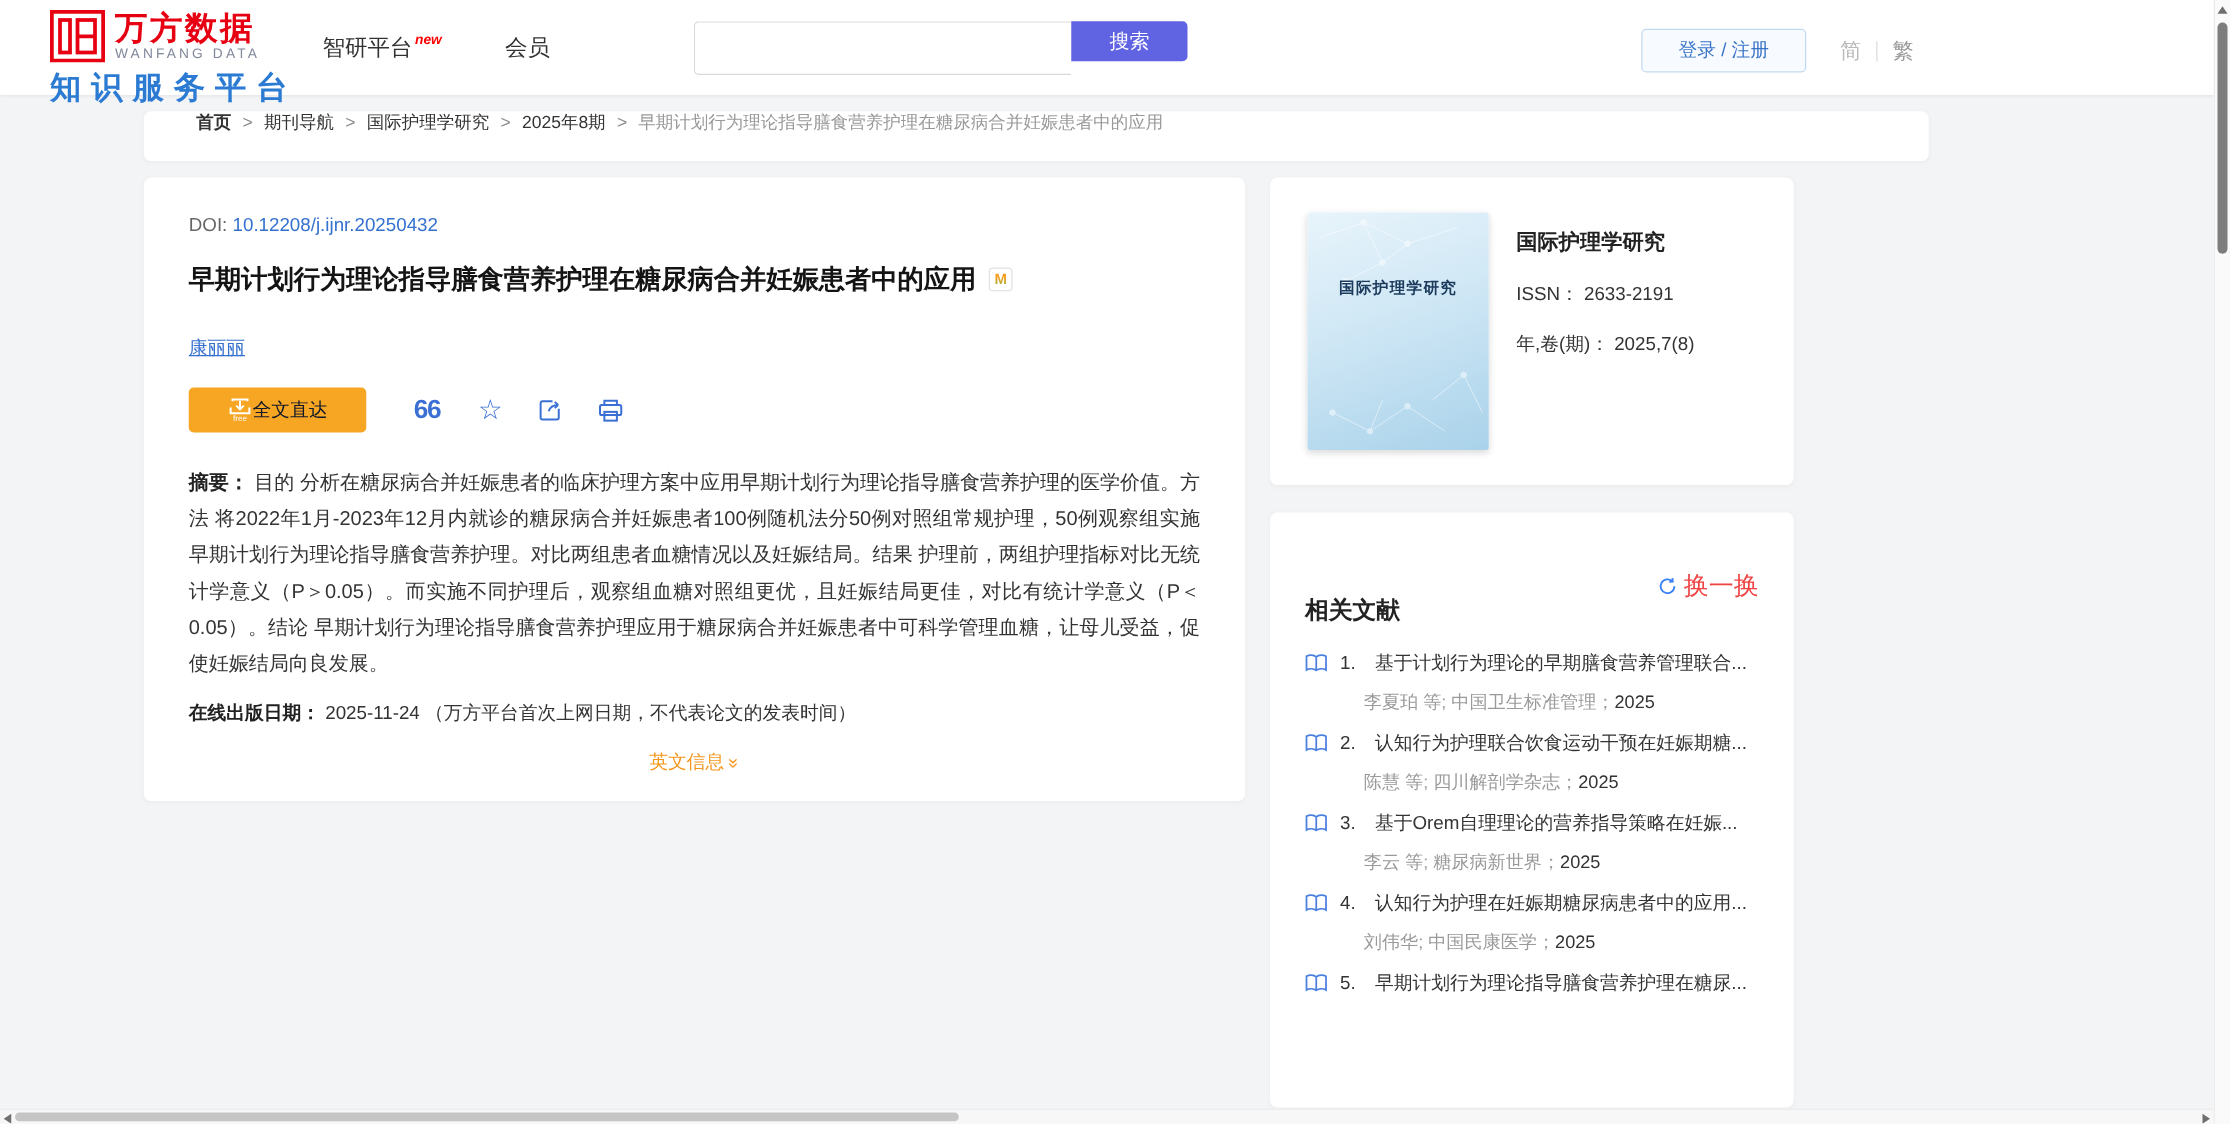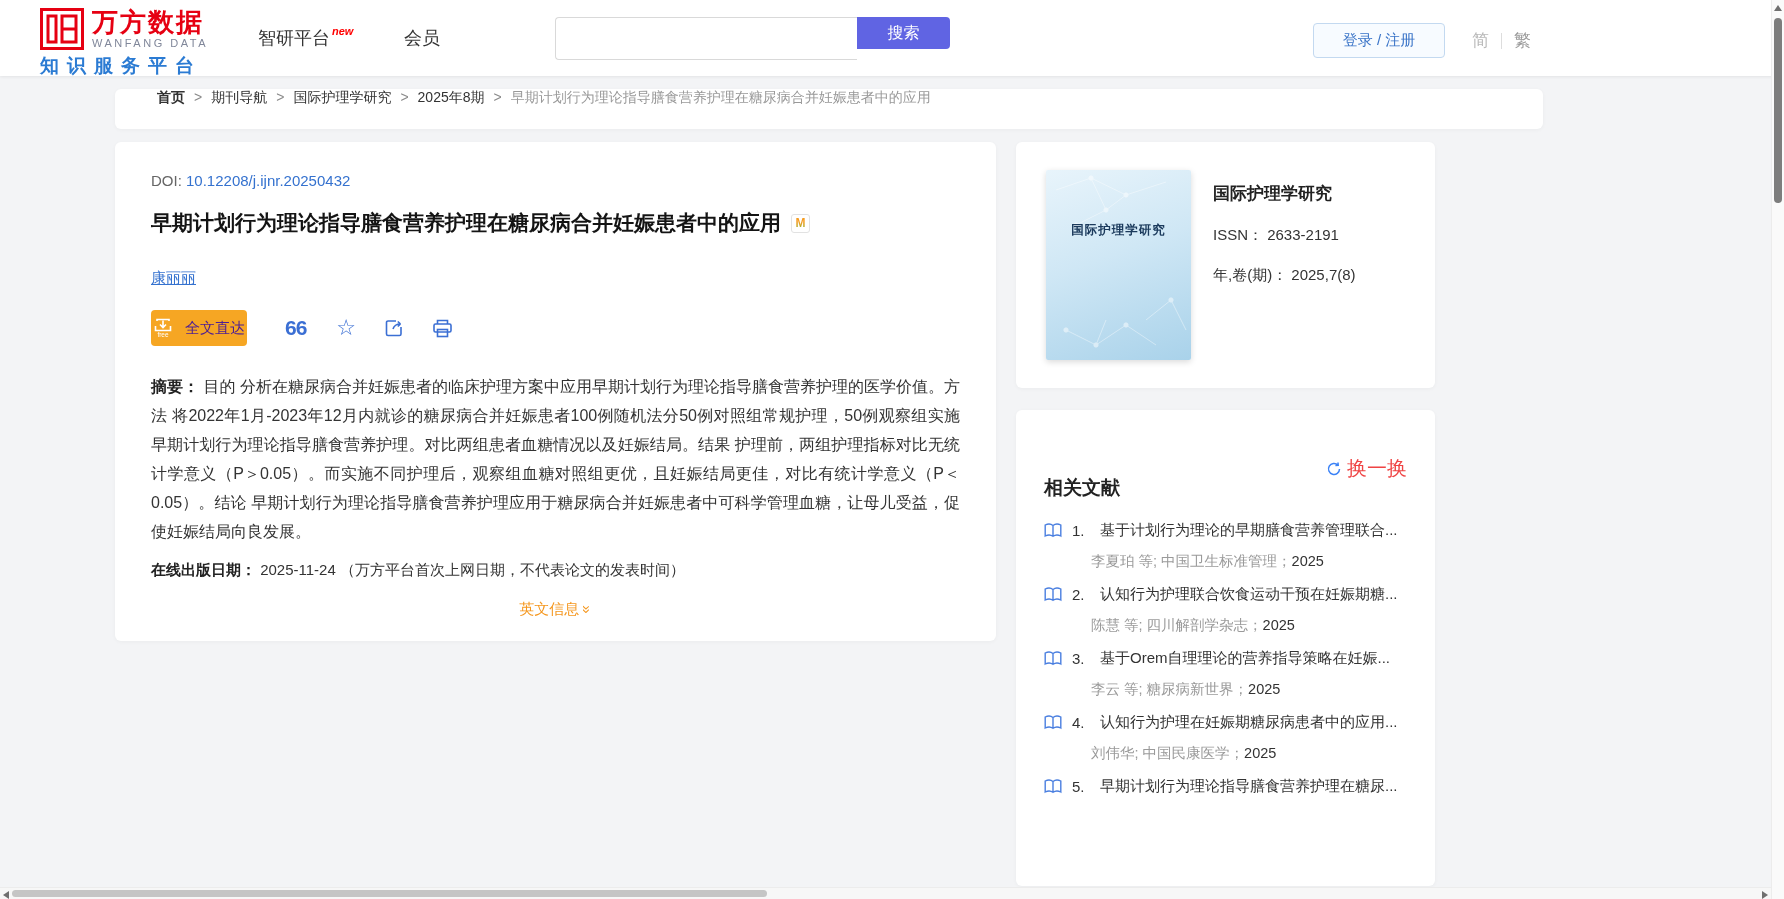--- a/index.html
+++ b/index.html
@@ -7,21 +7,21 @@
   .page { position:relative; width:1784px; height:899px; background:#f3f4f6; overflow:hidden; }
 
   
   .header { position:relative; width:100%; height:76px; background:#fff; box-shadow:0 1px 3px rgba(0,0,0,.07); z-index:5; }
   .logo { position:absolute; left:40px; top:8px; }
   .logo-top { display:flex; align-items:center; }
   .logo-mark { width:44px; height:42px; }
   .logo-txt { margin-left:8px; }
   .brand-cn { color:#e60012; font-size:26px; font-weight:700; line-height:26px; letter-spacing:2px; }
   .brand-en { color:#80879a; font-size:11px; font-weight:400; letter-spacing:2.5px; margin-top:2px; }
-  .logo-sub { color:#2b7bd3; font-size:19px; font-weight:700; letter-spacing:8px; margin-top:3px; }
+  .logo-sub { color:#2b7bd3; font-size:25px; font-weight:700; letter-spacing:8px; margin-top:3px; }
   .nav-item { position:absolute; top:26px; font-size:18px; color:#333; cursor:pointer; }
   .nav-item .new-badge { color:#f00; font-size:11px; font-style:italic; position:relative; top:-9px; left:2px; font-weight:700; }
   .nav-1 { left:258px; }
   .nav-2 { left:404px; }
   .search-box { position:absolute; left:555px; top:17px; display:flex; }
   .search-input { width:302px; height:43px; border:1px solid #d9d9d9; border-right:none; border-radius:4px 0 0 4px; outline:none; font-size:15px; padding:0 12px; }
   .search-btn { width:93px; height:32px; background:#6064e3; color:#fff; font-size:16px; border:none; border-radius:0 4px 4px 0; cursor:pointer; }
   .login-btn { position:absolute; left:1313px; top:23px; width:132px; height:35px; background:#f7fbff; border:1px solid #c3d9f0; border-radius:4px; color:#3a74c8; font-size:15px; display:flex; align-items:center; justify-content:center; cursor:pointer; }
   .lang { position:absolute; left:1472px; top:29px; display:flex; align-items:center; font-size:17px; color:#9a9a9a; }
   .lang .simp { color:#b9b9b9; cursor:pointer; }
@@ -41,21 +41,21 @@
   .main-card { width:881px; padding:30px 36px 22px; }
   .doi-row { font-size:15px; color:#666; }
   .doi-row a { color:#3572cf; text-decoration:none; cursor:pointer; }
   .title-row { margin-top:20px; display:flex; align-items:center; gap:10px; }
   .art-title { font-size:21px; font-weight:700; color:#141414; }
   .m-badge { width:19px; height:19px; border:1px solid #e2e2e2; border-radius:3px; background:#fff; display:inline-flex; align-items:center; justify-content:center; font-size:12px; font-weight:700; background-image:linear-gradient(180deg,#f59b1e 40%,#7ac143); -webkit-background-clip:text; background-clip:text; color:transparent; cursor:pointer; }
   .author-row { margin-top:32px; }
   .author-link { color:#3572cf; font-size:15px; text-decoration:underline; cursor:pointer; }
   .affil-row { margin-top:16px; color:#3572cf; font-size:15px; }
   .btn-row { margin-top:22px; display:flex; align-items:center; }
-  .fulltext-btn { display:inline-flex; align-items:center; gap:12px; background:#f6a623; color:#4c1d95; font-size:15px; border:none; border-radius:4px; padding:8px 2px; cursor:pointer; }
+  .fulltext-btn { display:inline-flex; align-items:center; gap:0; background:#f6a623; color:#0f172a; font-size:15px; border:none; border-radius:4px; padding:8px 31px; cursor:pointer; }
   .ic { color:#3b6fd4; cursor:pointer; display:inline-flex; align-items:center; }
   .ic-quote { font-size:21px; font-weight:700; letter-spacing:-1px; margin-left:38px; }
   .ic-star { font-size:22px; margin-left:30px; }
   .ic-share { margin-left:28px; }
   .ic-print { margin-left:28px; }
   .abstract { margin-top:26px; font-size:16px; color:#333; line-height:29px; text-align:justify; }
   .abstract b, .kw-row b, .pub-row b { color:#222; }
   .kw-row { margin-top:13px; font-size:15.5px; }
   .kw-link { color:#3572cf; cursor:pointer; margin-right:5px; }
   .pub-row { margin-top:15px; font-size:15px; color:#333; }

